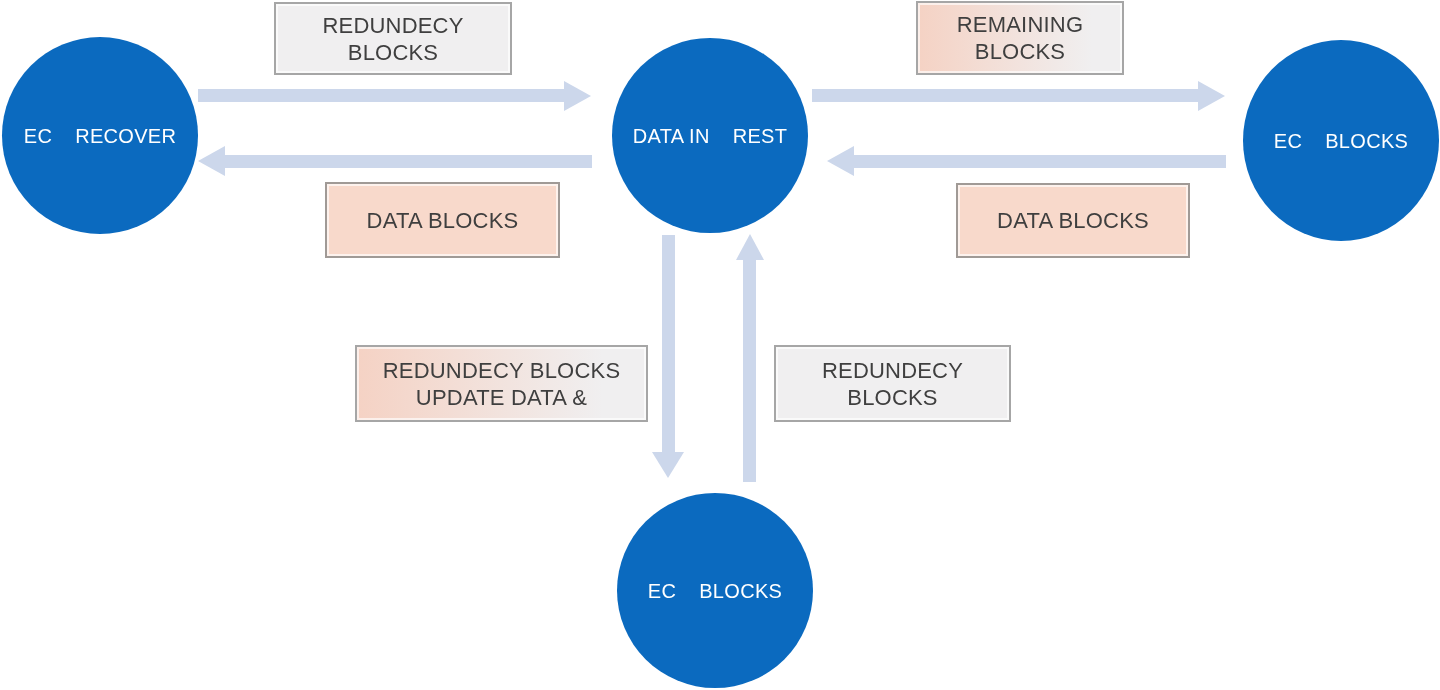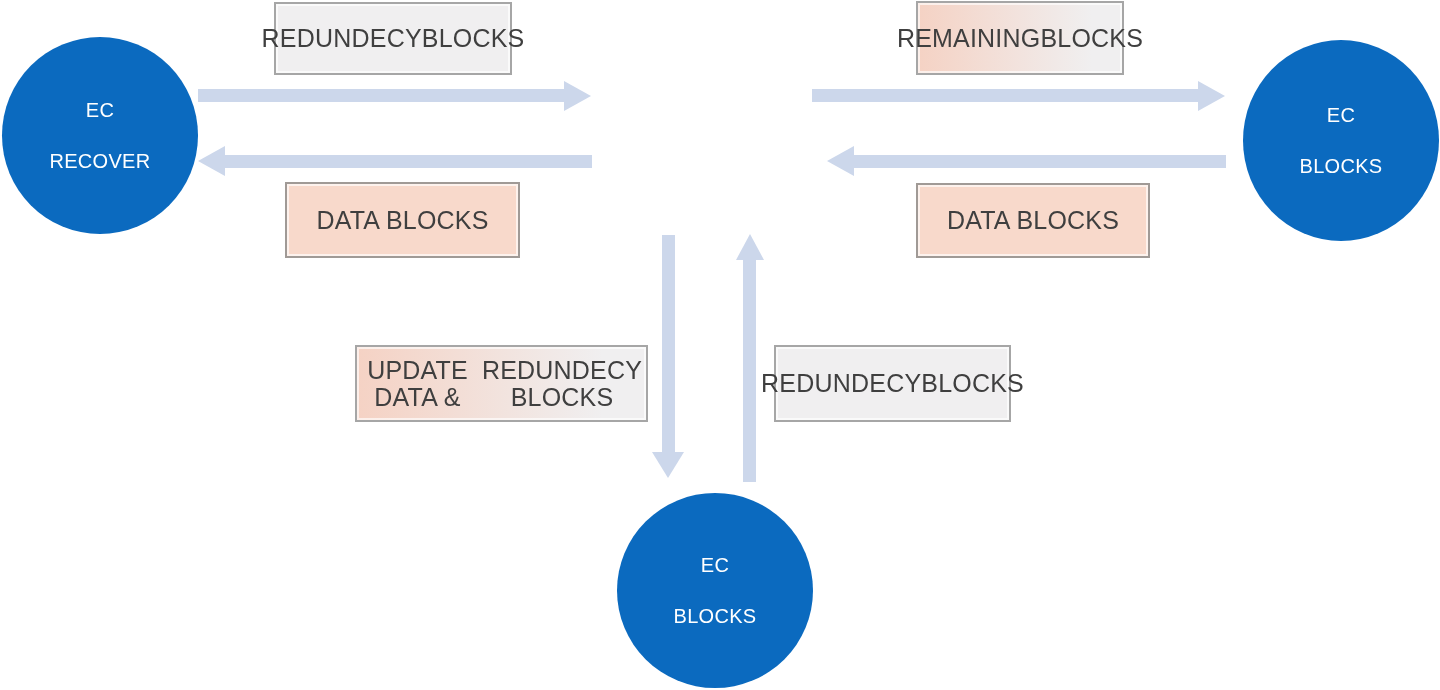--- a/index.html
+++ b/index.html
@@ -11,40 +11,40 @@
   html,body{margin:0;padding:0;background:var(--canvas_bg);}
   .canvas{
     position:relative;width:1440px;height:690px;overflow:hidden;
     background:var(--canvas_bg);
     font-family:"Liberation Sans",sans-serif;
   }
   
   .node{
     position:absolute;border-radius:50%;
     background:var(--node_fill);
-    display:flex;flex-direction:column;align-items:center;justify-content:center;
+    display:flex;flex-direction:row;align-items:center;justify-content:center;
     color:var(--node_text);font-size:20px;line-height:28px;letter-spacing:.3px;
     text-align:center;
     gap:23px;
   }
   .node span{display:block;}
   #n-create{left:2px;top:37px;width:196px;height:197px;}
   #n-rest{left:612px;top:38px;width:196px;height:195px;}
   #n-recover{left:1243px;top:40px;width:196px;height:201px;}
   #n-update{left:617px;top:493px;width:196px;height:195px;}
   
   .label{
-    position:absolute;display:flex;align-items:center;justify-content:center;
-    color:var(--label_text);font-size:25px;line-height:27px;text-align:center;
+    position:absolute;display:flex;flex-direction:column;align-items:center;justify-content:center;
+    color:var(--label_text);font-size:22px;line-height:27px;text-align:center;
     box-sizing:border-box;letter-spacing:.2px;
     box-shadow:inset 0 0 0 2px rgba(255,255,255,.65);
   }
   .label span{display:block;}
   .label.gray{background:var(--gray_fill);border:2px solid var(--gray_border);}
-  .label.pink{background:var(--pink_fill);border:2px solid var(--pink_border);}
+  .label.pink{background:var(--pink_fill);border:2px solid var(--pink_border);margin-left:40px;}
   .label.grad{background:linear-gradient(90deg,var(--gradient_pink) 0%,var(--gray_fill) 85%);border:2px solid var(--gray_border);}
   #l-redundancy-top{left:274px;top:2px;width:238px;height:73px;}
   #l-data-left{left:285px;top:182px;width:235px;height:76px;}
   #l-remaining{left:916px;top:1px;width:208px;height:74px;}
   #l-data-right{left:916px;top:183px;width:234px;height:75px;}
   #l-update{left:355px;top:345px;width:293px;height:77px;}
   #l-redundancy-bottom{left:774px;top:345px;width:237px;height:77px;}
   
   .shaft{position:absolute;background:var(--arrow);}
   .ahead{position:absolute;width:0;height:0;}
@@ -86,20 +86,24 @@
   <div>
     <div class="ahead ah-up" style="left:736px;top:234px;"></div>
     <div class="shaft" style="left:743px;top:260px;width:13px;height:222px;"></div>
   </div>
 
   <div class="node" id="n-create">
     <span>EC</span>
     <span>RECOVER</span>
   </div>
 
+  <div class="node" id="n-rest">
+    <span>DATA IN</span>
+    <span>REST</span>
+  </div>
 
   <div class="node" id="n-recover">
     <span>EC</span>
     <span>BLOCKS</span>
   </div>
 
   <div class="node" id="n-update">
     <span>EC</span>
     <span>BLOCKS</span>
   </div>
@@ -116,22 +120,22 @@
   <div class="label grad" id="l-remaining">
     <span>REMAINING</span>
     <span>BLOCKS</span>
   </div>
 
   <div class="label pink" id="l-data-right">
     <span>DATA BLOCKS</span>
   </div>
 
   <div class="label grad" id="l-update">
+    <span>REDUNDECY BLOCKS</span>
     <span>UPDATE DATA &amp;</span>
-    <span>REDUNDECY BLOCKS</span>
   </div>
 
   <div class="label gray" id="l-redundancy-bottom">
     <span>REDUNDECY</span>
     <span>BLOCKS</span>
   </div>
 
 </div>
 
 </body></html>

